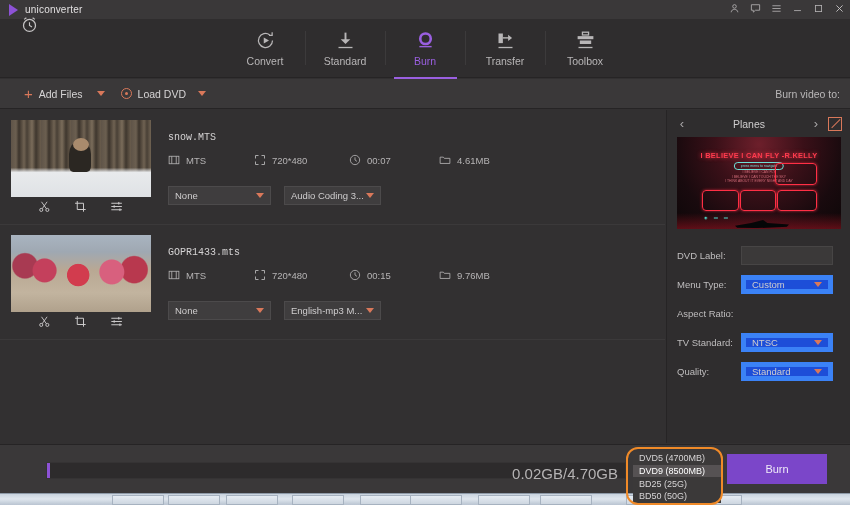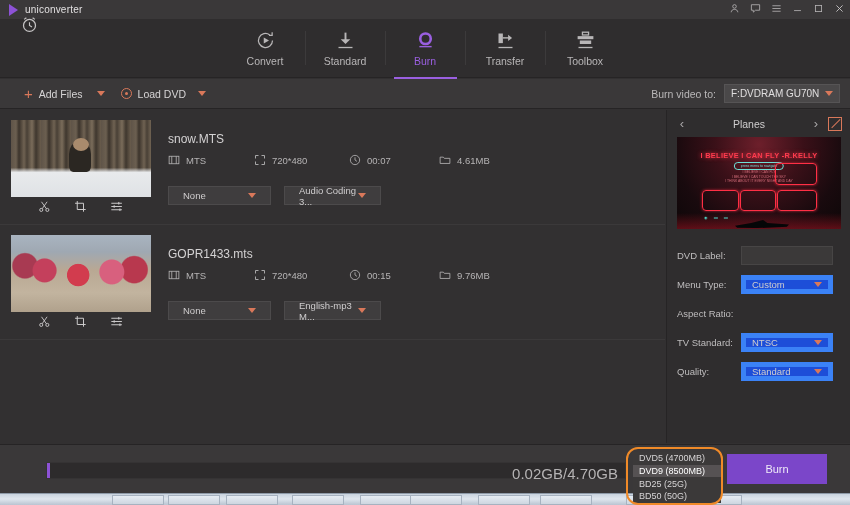--- a/index.html
+++ b/index.html
@@ -107,28 +107,28 @@
       radial-gradient(circle at 88% 45%, #b8384e 0 10%, rgba(0,0,0,0) 11%),
       radial-gradient(circle at 10% 40%, #a83a52 0 9%, rgba(0,0,0,0) 10%),
       linear-gradient(to bottom, #a9b4c0 0%, #9fa8b2 22%, #b9a893 46%, #c2b49f 75%, #b0a18c 100%);
   }
   .thumb .bar {
     position: absolute; left: 0; bottom: 0; width: 140px; height: 18px;
     background: #323031; display: flex; align-items: center; justify-content: center; gap: 23px;
   }
   .thumb .bar .ti { cursor: pointer; display: flex; align-items: center; }
   .meta { position: absolute; left: 168px; }
-  .meta-title { font-size: 12px; color: #d4d2d3; top: 20px; position: absolute; }
+  .meta-title { font-size: 10px; color: #d4d2d3; top: 20px; position: absolute; font-family: Liberation Mono, monospace; }
   .meta-facts { position: absolute; top: 44px; left: 168px; display: flex; align-items: center; }
   .fact { display: flex; align-items: center; gap: 6px; }
   .fact .ftext { font-size: 9.5px; color: #b6b4b5; }
   .meta-selects { position: absolute; top: 76px; left: 168px; display: flex; gap: 13px; }
   .sel-box {
     height: 19px; background: #3f3d3e; border: 1px solid #4c4a4b;
-    display: flex; align-items: center; padding: 0 14px; cursor: pointer;
+    display: flex; align-items: center; padding: 0 6px; cursor: pointer;
   }
   .sel-box .sv { font-size: 9.5px; color: #cfcdce; flex: 1; }
   .sel-w1 { width: 103px; } .sel-w2 { width: 97px; }
 
   
   .rpanel {
     position: absolute; left: 666px; top: 110px; width: 184px; height: 333px;
     background: #2f2d2e; border-left: 1px solid #262425;
   }
   .rp-head { height: 27px; display: flex; align-items: center; padding: 0 8px; }
@@ -348,24 +348,20 @@
         <i></i>
       </div>
     <div class="tb-btn" style="margin-left:6px">
       <span class="tlabel">Load DVD</span>
     </div>
     <div style="width:12px"></div>
     <div class="caret-sm"></div>
 
     <div class="burn-to-wrap">
       <span class="burn-to-lbl">Burn video to:</span>
-      <div class="burn-to-sel">
-        <span class="v">F:DVDRAM GU70N</span>
-        <span class="caret-sm"></span>
-      </div>
     </div>
   </div>
 
   <div class="filelist">
 
     <div class="file-row">
       <div class="thumb">
         <div class="pic pic-snow">
           <div class="fig"></div>
             <div class="fig2"></div>

